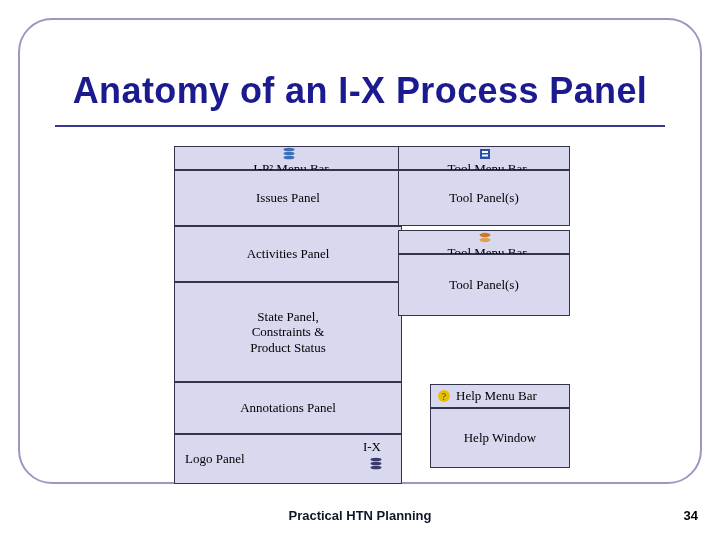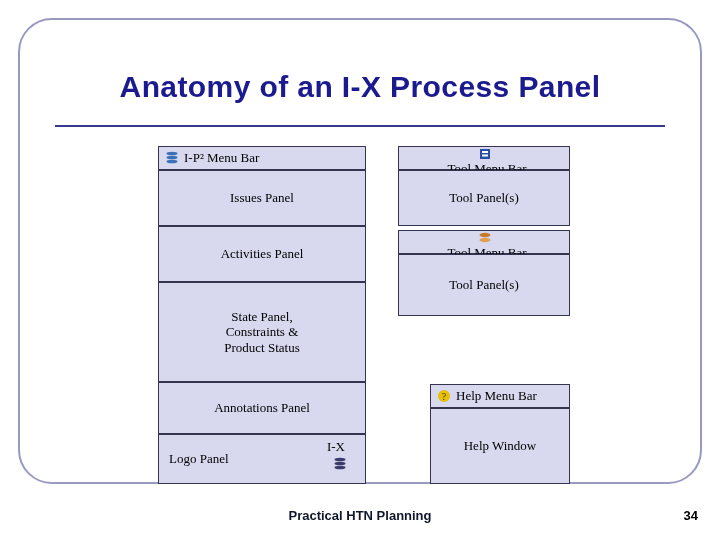--- a/index.html
+++ b/index.html
@@ -31,21 +31,21 @@
     border-radius: 34px;
     box-sizing: border-box;
     background: transparent;
   }
   .title {
     position: absolute;
     left: 0;
     top: 70px;
     width: 720px;
     text-align: center;
-    font-size: 30px;
+    font-size: 36px;
     font-weight: bold;
     color: #1b1b8f;
     letter-spacing: 0.4px;
     font-family: "Liberation Sans", sans-serif;
     white-space: nowrap;
   }
   .title-rule {
     position: absolute;
     left: 55px;
     top: 125px;
@@ -81,37 +81,37 @@
   .box.menubar {
     height: 24px;
     justify-content: flex-start;
     padding-left: 6px;
   }
   .box.plain {
     background: #d8d8ef;
   }
 
   
-  .lb { left: 0; width: 208px; }
+  .lb { left: 16px; width: 228px; flex-direction: column; }
   
   .rb { left: 240px; width: 172px; flex-direction: column; }
 
   .ip2-menubar { top: 4px; }
   .issues-panel { top: 28px; height: 56px; }
   .activities-panel { top: 84px; height: 56px; }
   .state-panel { top: 140px; height: 100px; }
   .annotations-panel { top: 240px; height: 52px; }
   .logo-panel { top: 292px; height: 50px; position: relative; }
 
   .tool-menubar-1 { top: 4px; }
   .tool-panels-1 { top: 28px; height: 56px; }
   .tool-menubar-2 { top: 88px; }
   .tool-panels-2 { top: 112px; height: 62px; }
   .help-menubar { top: 242px; left: 272px; width: 140px; }
-  .help-window { top: 266px; left: 272px; width: 140px; height: 76px; }
+  .help-window { top: 266px; left: 272px; width: 140px; height: 60px; }
 
   .menu-icon {
     display: inline-block;
     width: 14px;
     height: 14px;
     margin-right: 5px;
     flex: 0 0 auto;
     position: relative;
     top: 0px;
   }

